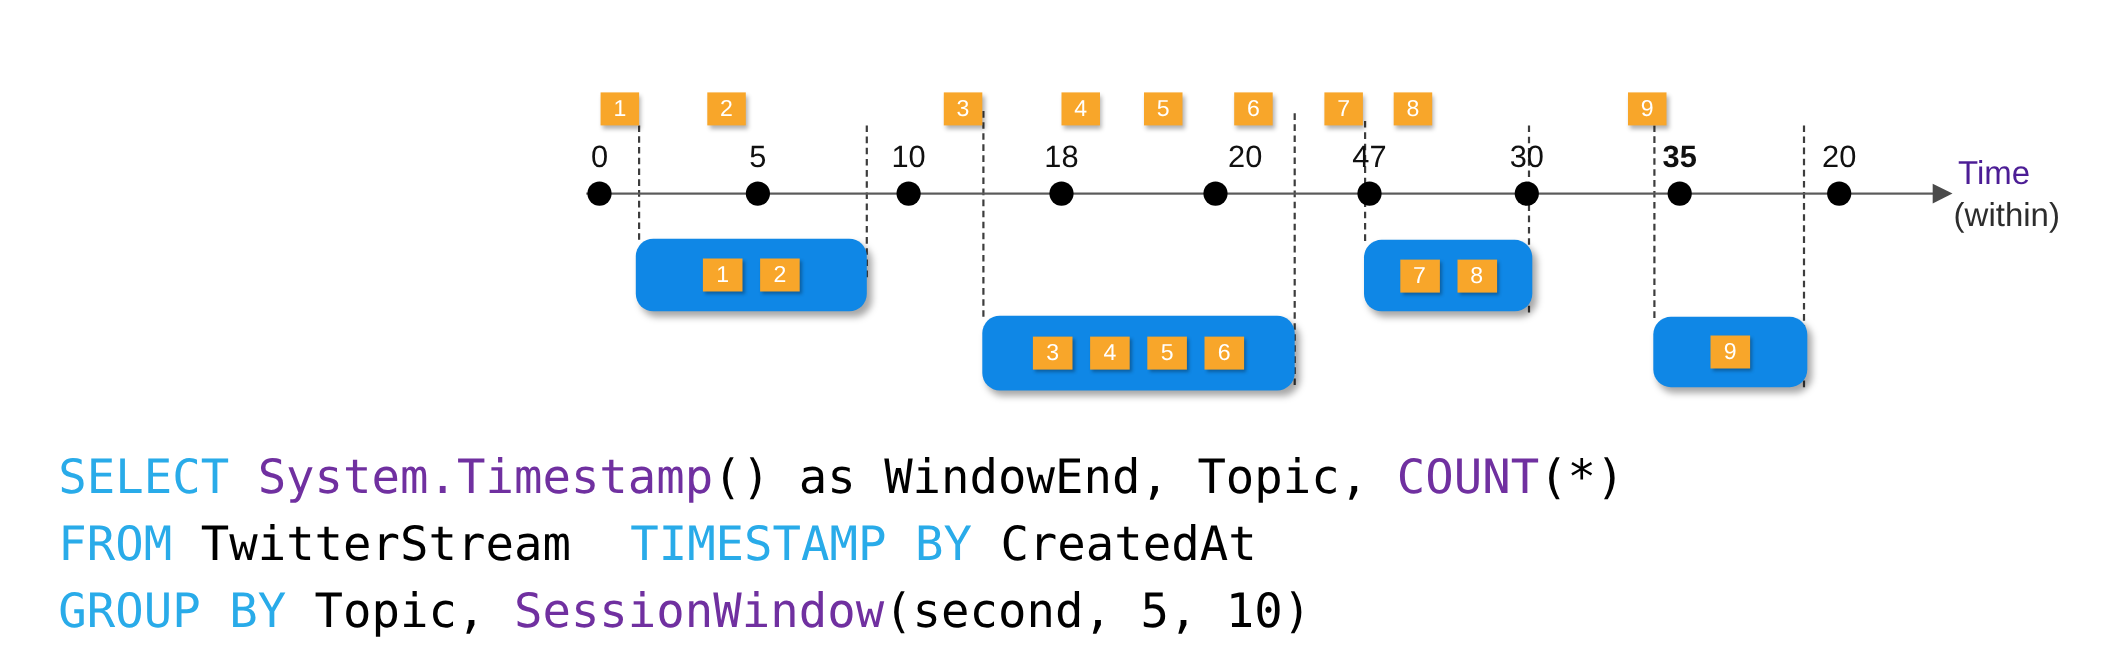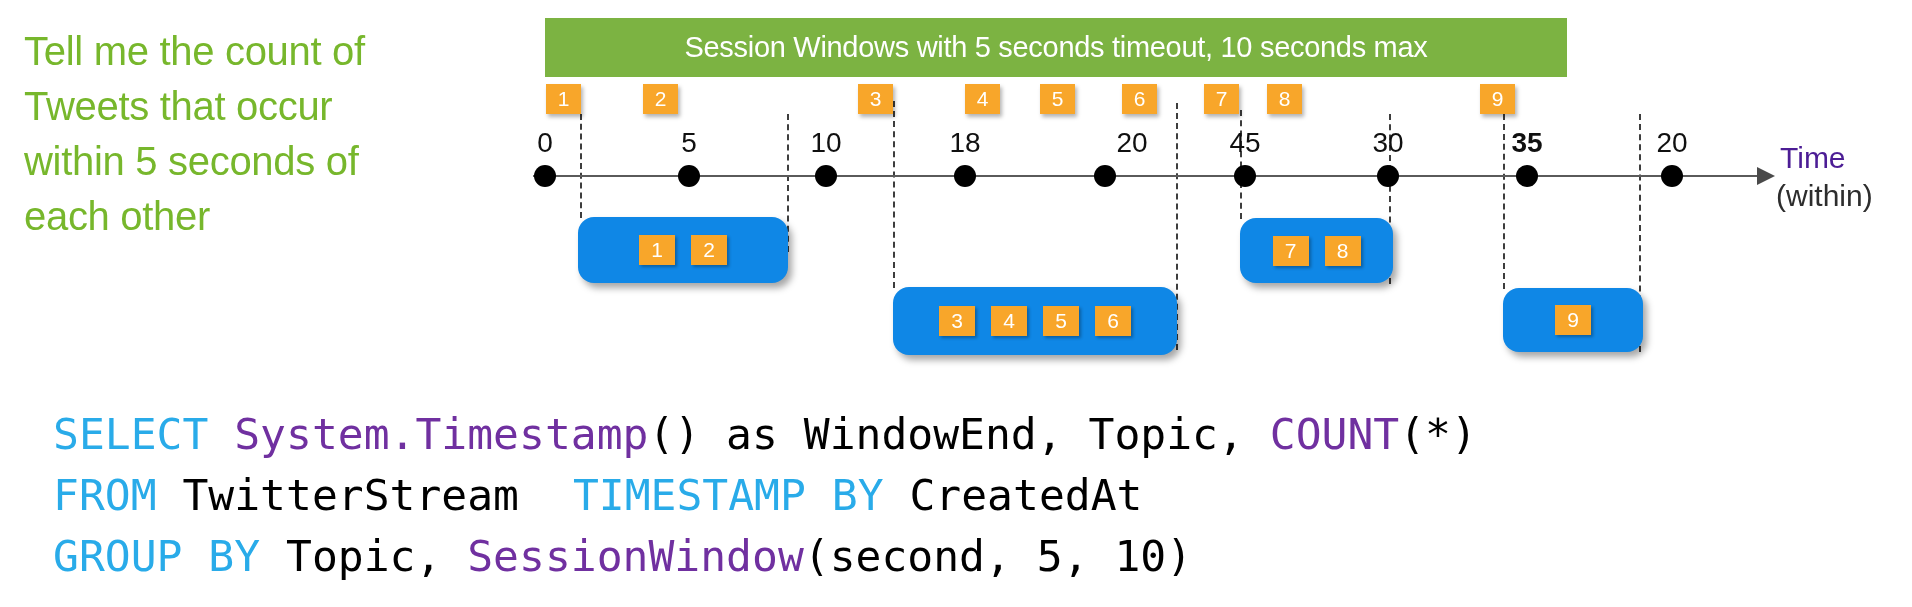--- a/index.html
+++ b/index.html
@@ -55,28 +55,21 @@
   }
   .sql-keyword  { color:var(--sql-keyword);margin-left:28px; }
   .sql-function { color:var(--sql-function); }
   .sql-plain    { color:var(--sql-plain);margin-top:36px; }
 </style>
 </head>
 <body>
 
 <div id="page">
 
-  <div class="prompt">Tell me the count of
-Tweets that occur
-within 5 seconds of
-each other</div>
 
-  <div class="banner">
-    <span>Session Windows with 5 seconds timeout, 10 seconds max</span>
-  </div>
 
   <div id="dashes">
       <div class="dash" style="left: 580px; top: 114px; height: 104px;"></div>
       <div class="dash" style="left: 787px; top: 114px; height: 138px;"></div>
       <div class="dash" style="left: 893px; top: 101px; height: 187px;"></div>
       <div class="dash" style="left: 1176px; top: 103px; height: 247px;"></div>
       <div class="dash" style="left: 1240px; top: 110px; height: 109px;"></div>
       <div class="dash" style="left: 1389px; top: 114px; height: 170px;"></div>
       <div class="dash" style="left: 1503px; top: 114px; height: 175px;"></div>
       <div class="dash" style="left: 1639px; top: 114px; height: 238px;"></div>
@@ -89,21 +82,21 @@
       <div class="tick-label" style="left: 545px;">0</div>
       <div class="dot" style="left: 534px;"></div>
       <div class="tick-label" style="left: 689px;">5</div>
       <div class="dot" style="left: 678px;"></div>
       <div class="tick-label" style="left: 826px;">10</div>
       <div class="dot" style="left: 815px;"></div>
       <div class="tick-label" style="left: 965px;">18</div>
       <div class="dot" style="left: 954px;"></div>
       <div class="tick-label" style="left: 1132px;">20</div>
       <div class="dot" style="left: 1094px;"></div>
-      <div class="tick-label" style="left: 1245px;">45</div>
+      <div class="tick-label" style="left: 1245px;">47</div>
       <div class="dot" style="left: 1234px;"></div>
       <div class="tick-label" style="left: 1388px;">30</div>
       <div class="dot" style="left: 1377px;"></div>
       <div class="tick-label" style="left: 1527px; font-weight: bold;">35</div>
       <div class="dot" style="left: 1516px;"></div>
       <div class="tick-label" style="left: 1672px;">20</div>
       <div class="dot" style="left: 1661px;"></div>
     </div>
   <div id="events">
       <div class="event-chip" style="left: 546px;">1</div>

